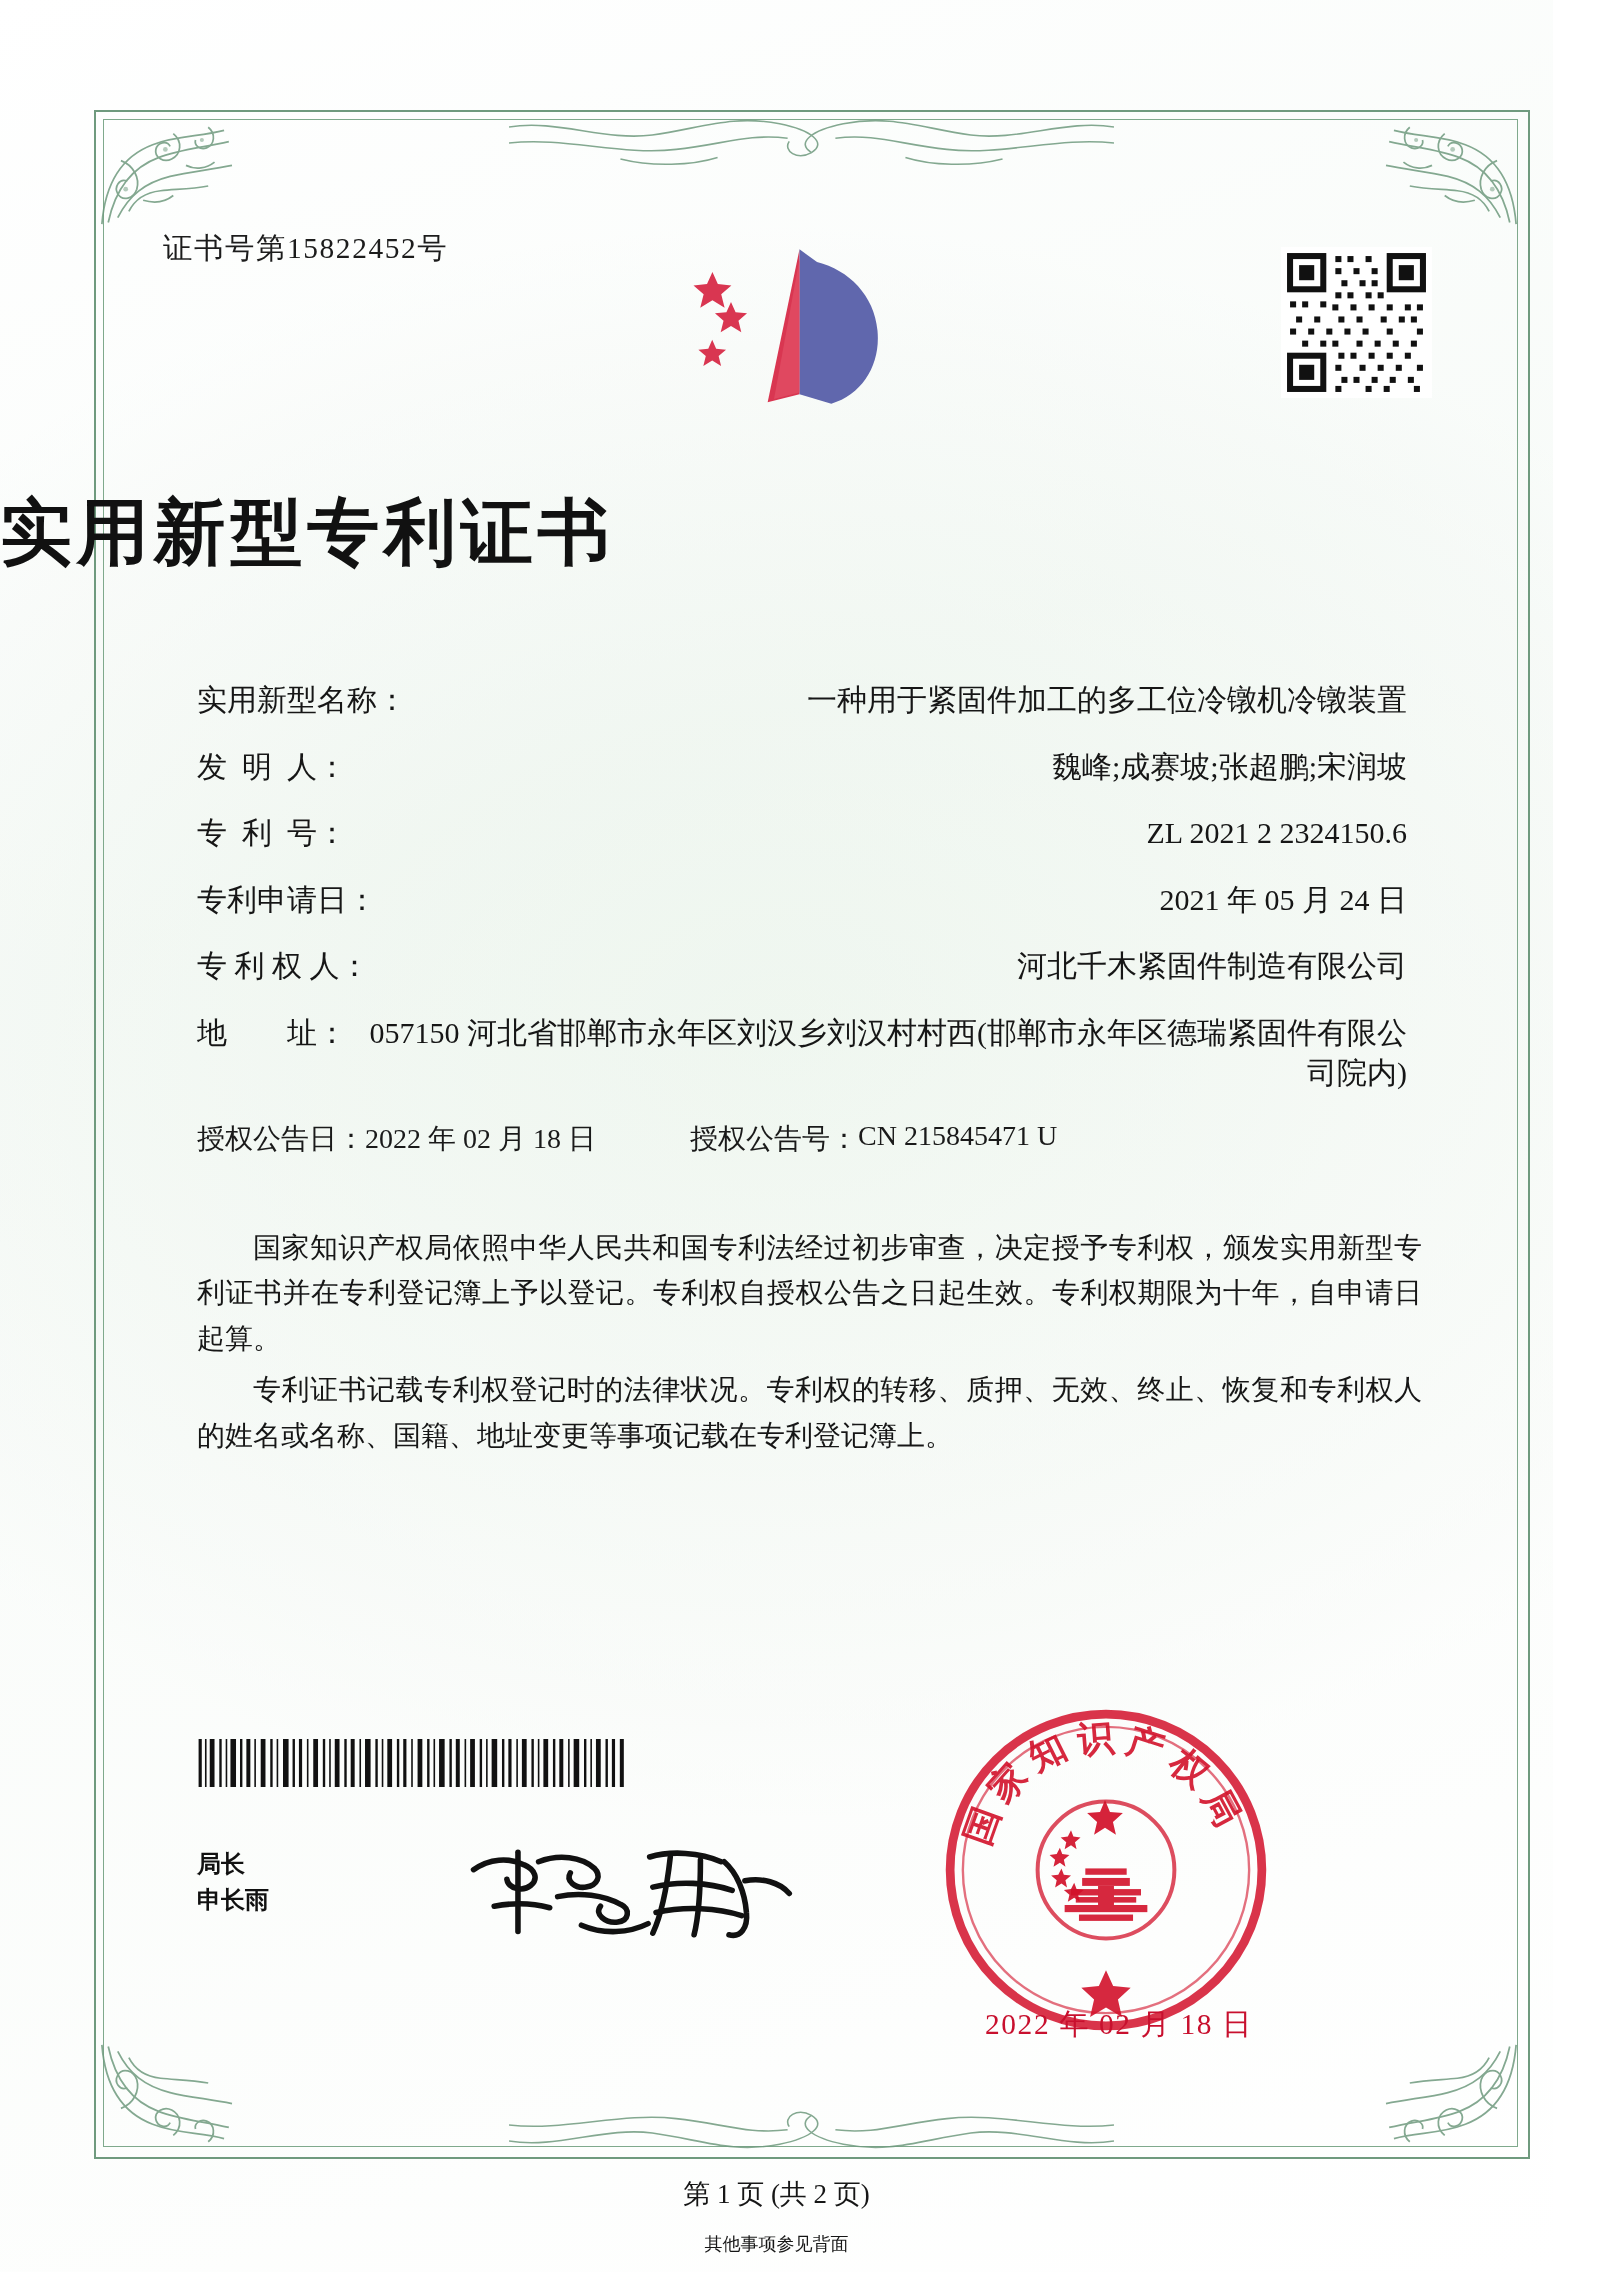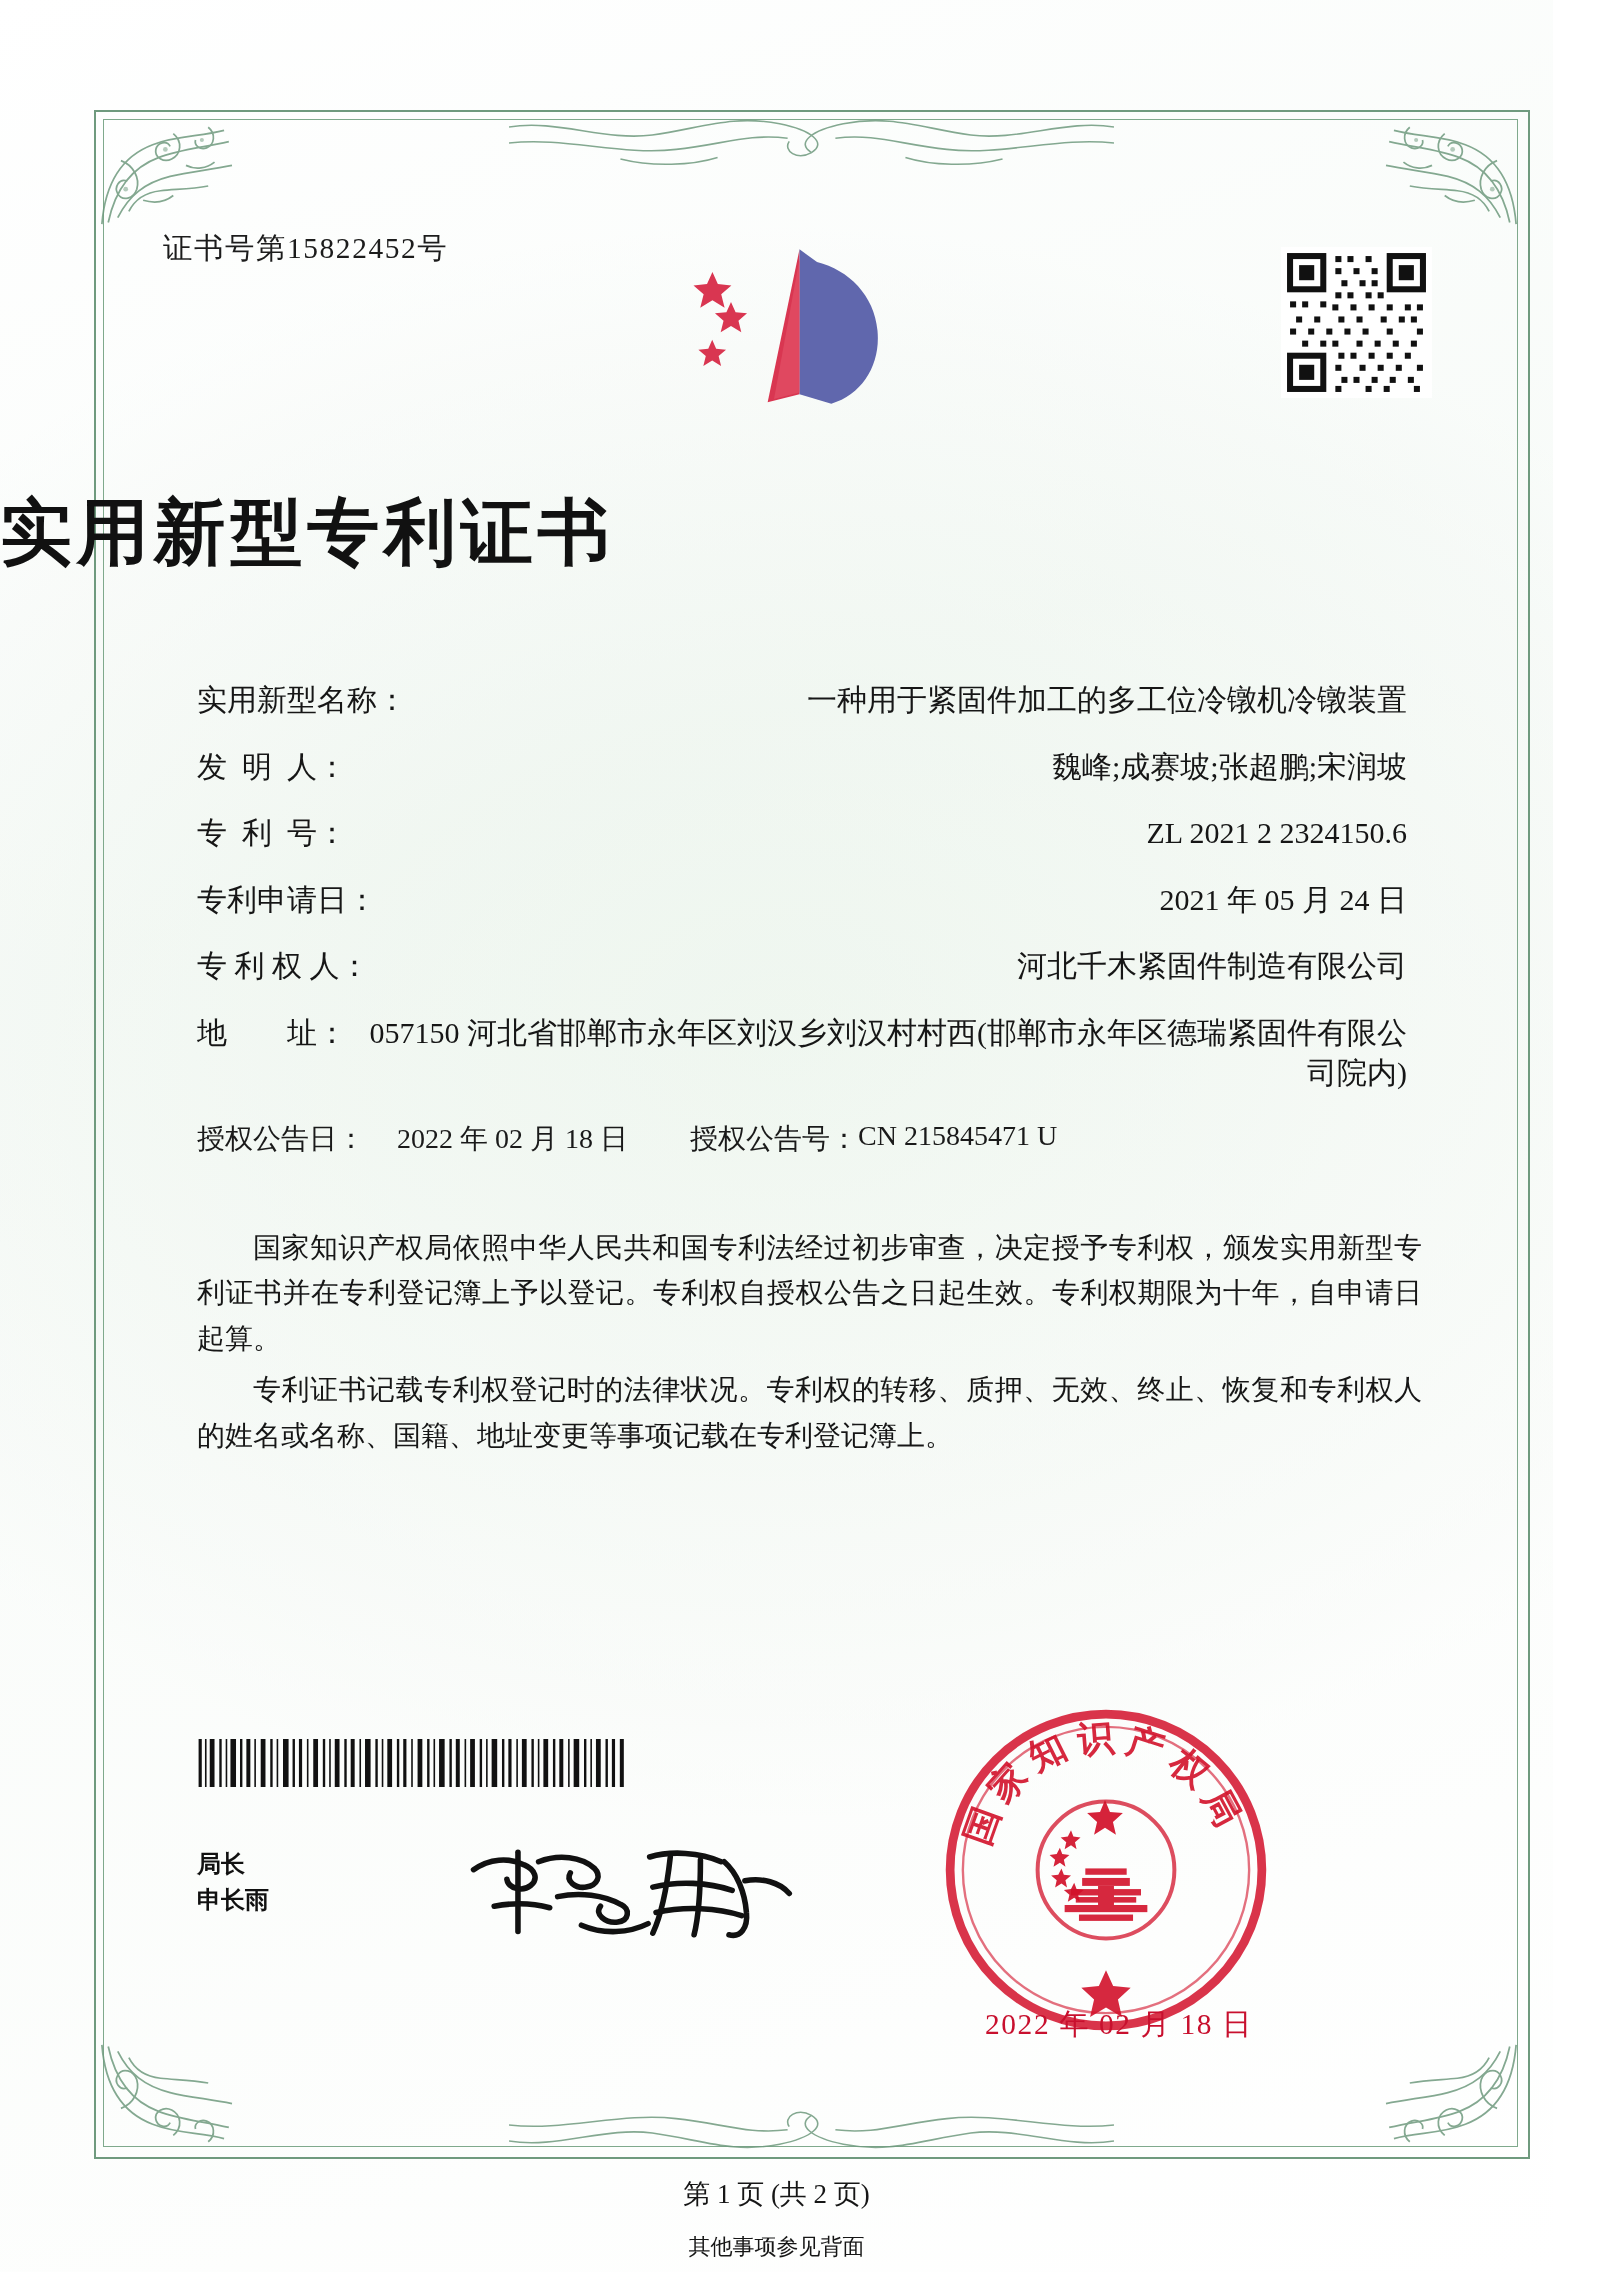--- a/index.html
+++ b/index.html
@@ -145,21 +145,21 @@
     font-family: "Liberation Serif", serif;
     word-break: break-word;
   }
 
   .row-two-col {
     display: flex;
     align-items: flex-start;
     margin-bottom: 22px;
     font-size: 28px;
   }
-  .col-left { width: 493px; display: flex; gap: 32px; }
+  .col-left { width: 493px; display: flex; }
   .col-right { display: flex; }
 
   
   .paragraphs {
     position: absolute;
     left: 197px;
     top: 1225px;
     width: 1225px;
     font-size: 28px;
     line-height: 1.62;
@@ -223,21 +223,21 @@
     top: 2176px;
     text-align: center;
     font-size: 27px;
     color: #161616;
   }
   .footer-note {
     position: absolute;
     left: 0; right: 0;
     top: 2232px;
     text-align: center;
-    font-size: 22px;
+    font-size: 18px;
     color: #161616;
   }
 </style>
 </head>
 <body>
 
 <div class="page">
   <div class="paper-tint"></div>
 
   <div class="frame-outer"></div>

